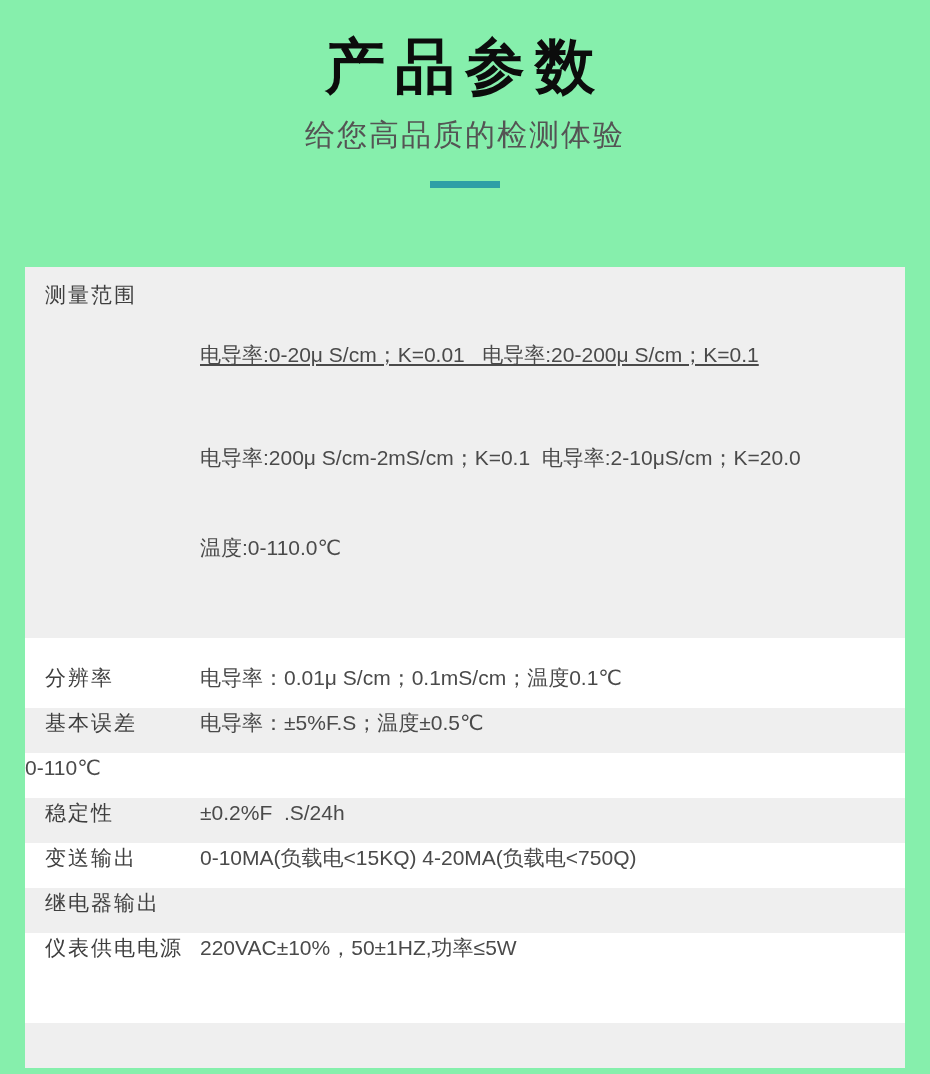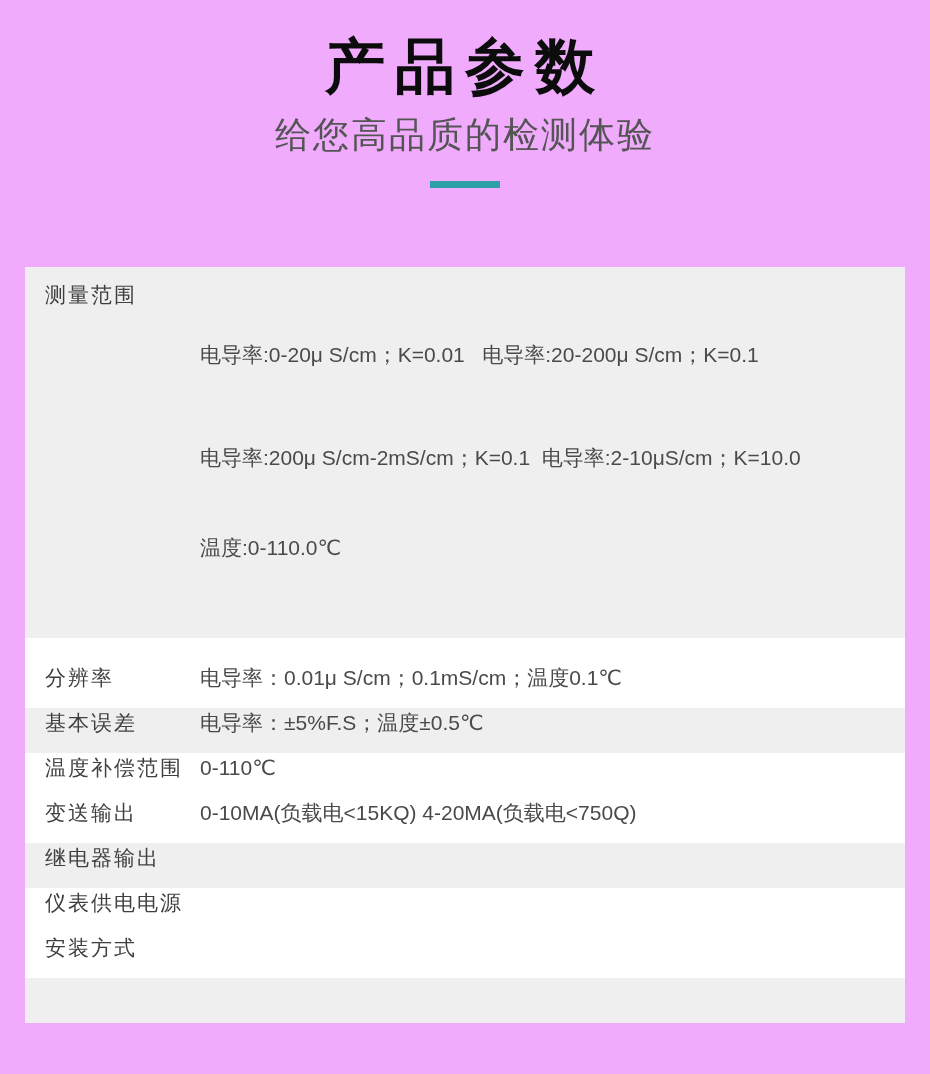--- a/index.html
+++ b/index.html
@@ -4,32 +4,32 @@
 <style>
   html, body { margin:0; padding:0; }
   body {
     width:930px; height:1074px;
     background:#ffffff;
     font-family:"Liberation Sans","DejaVu Sans",sans-serif;
     overflow:hidden;
     --accent:#2e9fa6;
     --row-shade:#efefef;
   }
-  .page { width:930px; height:1074px; background:#f0abfc; }
+  .page { width:930px; height:1074px; background:#86efac; }
 
   
   .header { text-align:center; padding-top:34px; }
   .title {
     margin:0;
     font-size:60px; line-height:66px; font-weight:900;
     color:#0c0c0c; letter-spacing:10px;
   }
   .subtitle {
     margin:18px 0 0;
-    font-size:36px; line-height:34px;
+    font-size:30px; line-height:34px;
     color:#545454; letter-spacing:2px; font-weight:400;
   }
   .divider {
     width:70px; height:7px;
     background:var(--accent);
     margin:29px auto 0;
   }
 
   
   .spec-table { margin:79px 25px 0; }
@@ -44,79 +44,82 @@
     flex:0 0 155px; padding-left:20px;
     color:#3f3f3f; letter-spacing:2px;
     line-height:30px;
   }
   .value {
     flex:1; white-space:pre-wrap;
     line-height:30px; padding-right:10px;
   }
   .row.tall { align-items:flex-start; padding:13px 0 15px; }
   .row.tall .line { line-height:30px; white-space:pre-wrap; }
-  .row.tall .line.first { margin-bottom:13px; }
+  .row.tall .line.first { margin-bottom:13px;text-decoration:underline; }
   .spacer { height:25px; background:#fff; }
 </style>
 </head>
 <body style="--accent: #2e9fa6; --row-shade: #efefef;">
 
 <div class="page">
 
   <div class="header">
     <h1 class="title">产品参数</h1>
     <p class="subtitle">给您高品质的检测体验</p>
     <div class="divider"></div>
   </div>
 
   <div class="spec-table">
 
     <div class="row shaded tall">
       <div class="label">测量范围</div>
       <div class="value">
         <div class="line first">电导率:0-20μ S/cm；K=0.01   电导率:20-200μ S/cm；K=0.1</div>
-        <div class="line">电导率:200μ S/cm-2mS/cm；K=0.1  电导率:2-10μS/cm；K=10.0</div>
+        <div class="line">电导率:200μ S/cm-2mS/cm；K=0.1  电导率:2-10μS/cm；K=20.0</div>
         <div class="line">温度:0-110.0℃</div>
       </div>
     </div>
 
     <div class="spacer"></div>
 
     <div class="row">
       <div class="label">分辨率</div>
       <div class="value">电导率：0.01μ S/cm；0.1mS/cm；温度0.1℃</div>
     </div>
 
     <div class="row shaded">
       <div class="label">基本误差</div>
       <div class="value">电导率：±5%F.S；温度±0.5℃</div>
     </div>
 
     <div class="row">
-      <div class="label">温度补偿范围</div>
       <div class="value">0-110℃</div>
     </div>
 
+    <div class="row shaded">
+      <div class="label">稳定性</div>
+      <div class="value">±0.2%F  .S/24h</div>
+    </div>
 
     <div class="row">
       <div class="label">变送输出</div>
       <div class="value">0-10MA(负载电&lt;15KQ) 4-20MA(负载电&lt;750Q)</div>
     </div>
 
     <div class="row shaded">
       <div class="label">继电器输出</div>
     </div>
 
     <div class="row">
       <div class="label">仪表供电电源</div>
+      <div class="value">220VAC±10%，50±1HZ,功率≤5W</div>
     </div>
 
 
     <div class="row">
-      <div class="label">安装方式</div>
     </div>
 
     <div class="row shaded">
       
       
     </div>
 
   </div>
 </div>
 

